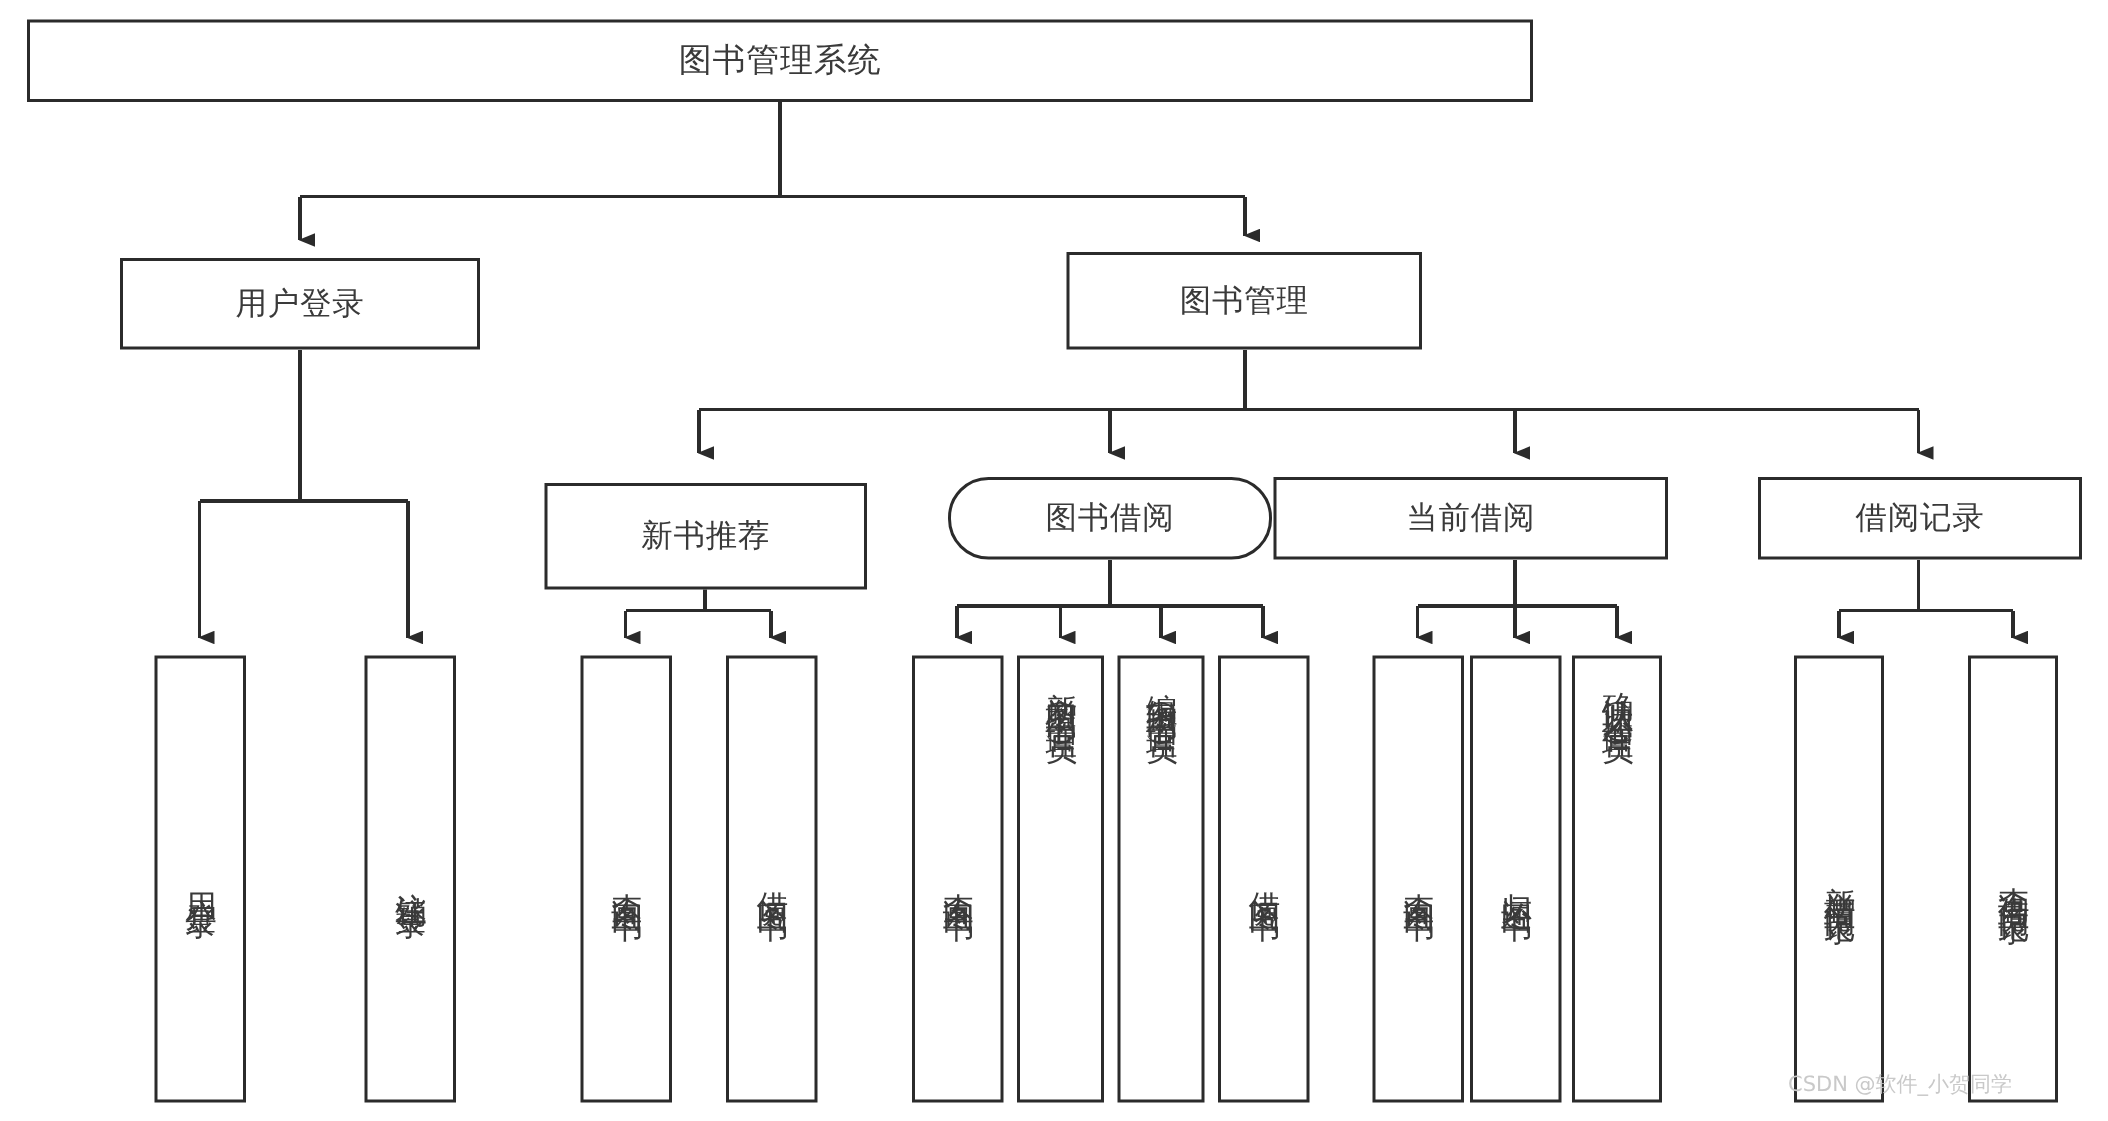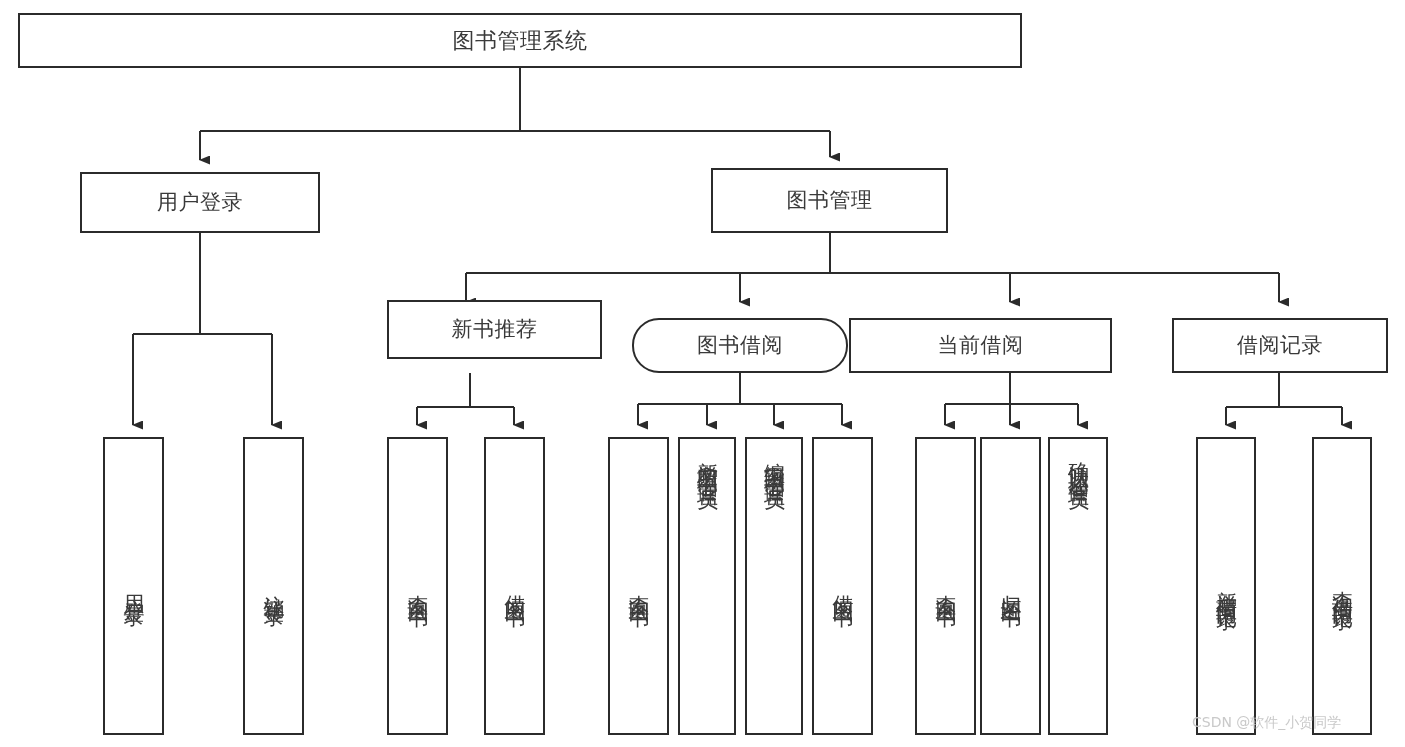--- a/index.html
+++ b/index.html
@@ -46,21 +46,21 @@
   }
   
   #node-root { left: 18px; top: 13px; width: 1004px; height: 55px; }
   #node-root .label { font-size: 22px; }
 
   
   #node-user-login  { left: 80px;  top: 172px; width: 240px; height: 61px; }
   #node-book-manage { left: 711px; top: 168px; width: 237px; height: 65px; }
 
   
-  #node-new-book-rec { left: 363px;  top: 300px; width: 215px; height: 59px; margin-left: 24px; }
+  #node-new-book-rec { left: 363px;  top: 322px; width: 215px; height: 71px; }
   #node-book-borrow  { left: 632px;  top: 318px; width: 216px; height: 55px; border-radius: 27px; }
   #node-current-borrow { left: 849px; top: 318px; width: 263px; height: 55px; }
   #node-borrow-record { left: 1172px; top: 318px; width: 216px; height: 55px; align-items: center; }
 
   
   .leaf {
     top: 437px;
     height: 298px;
     border-width: 2.5px;
     align-items: flex-start;

